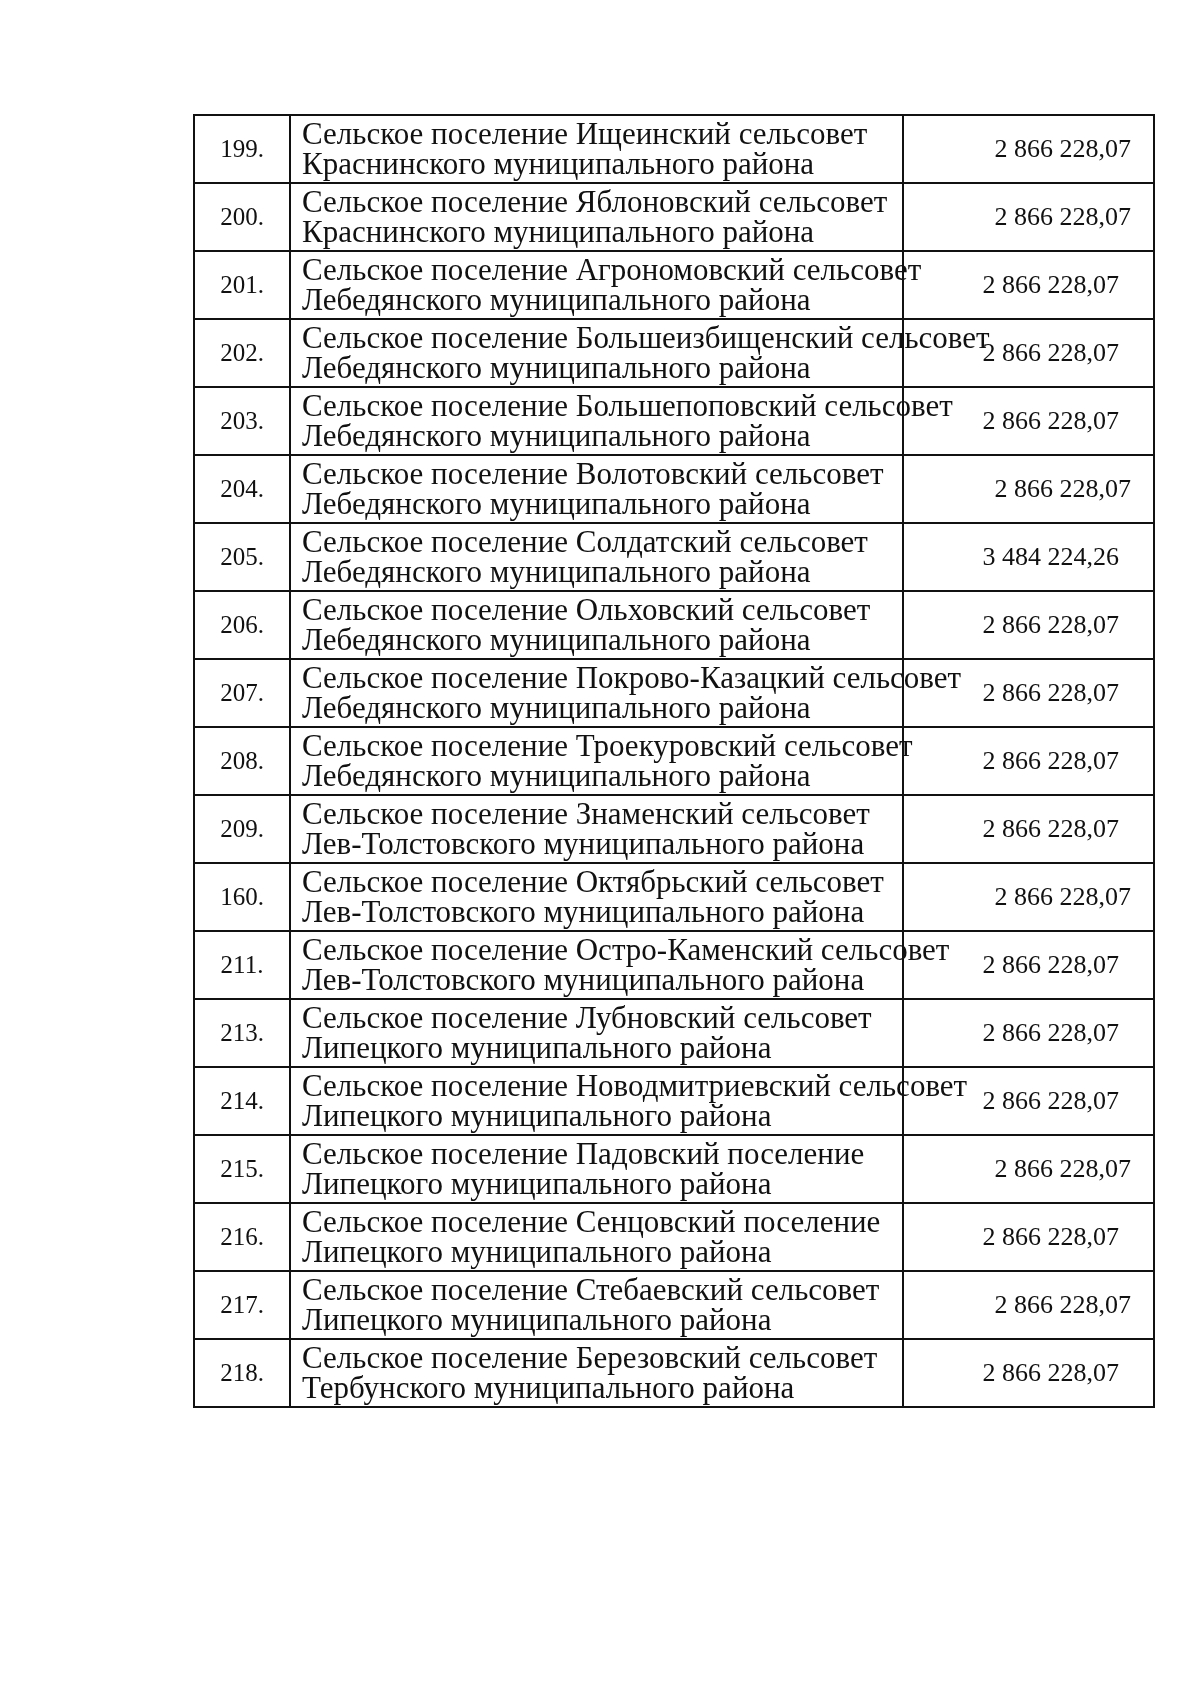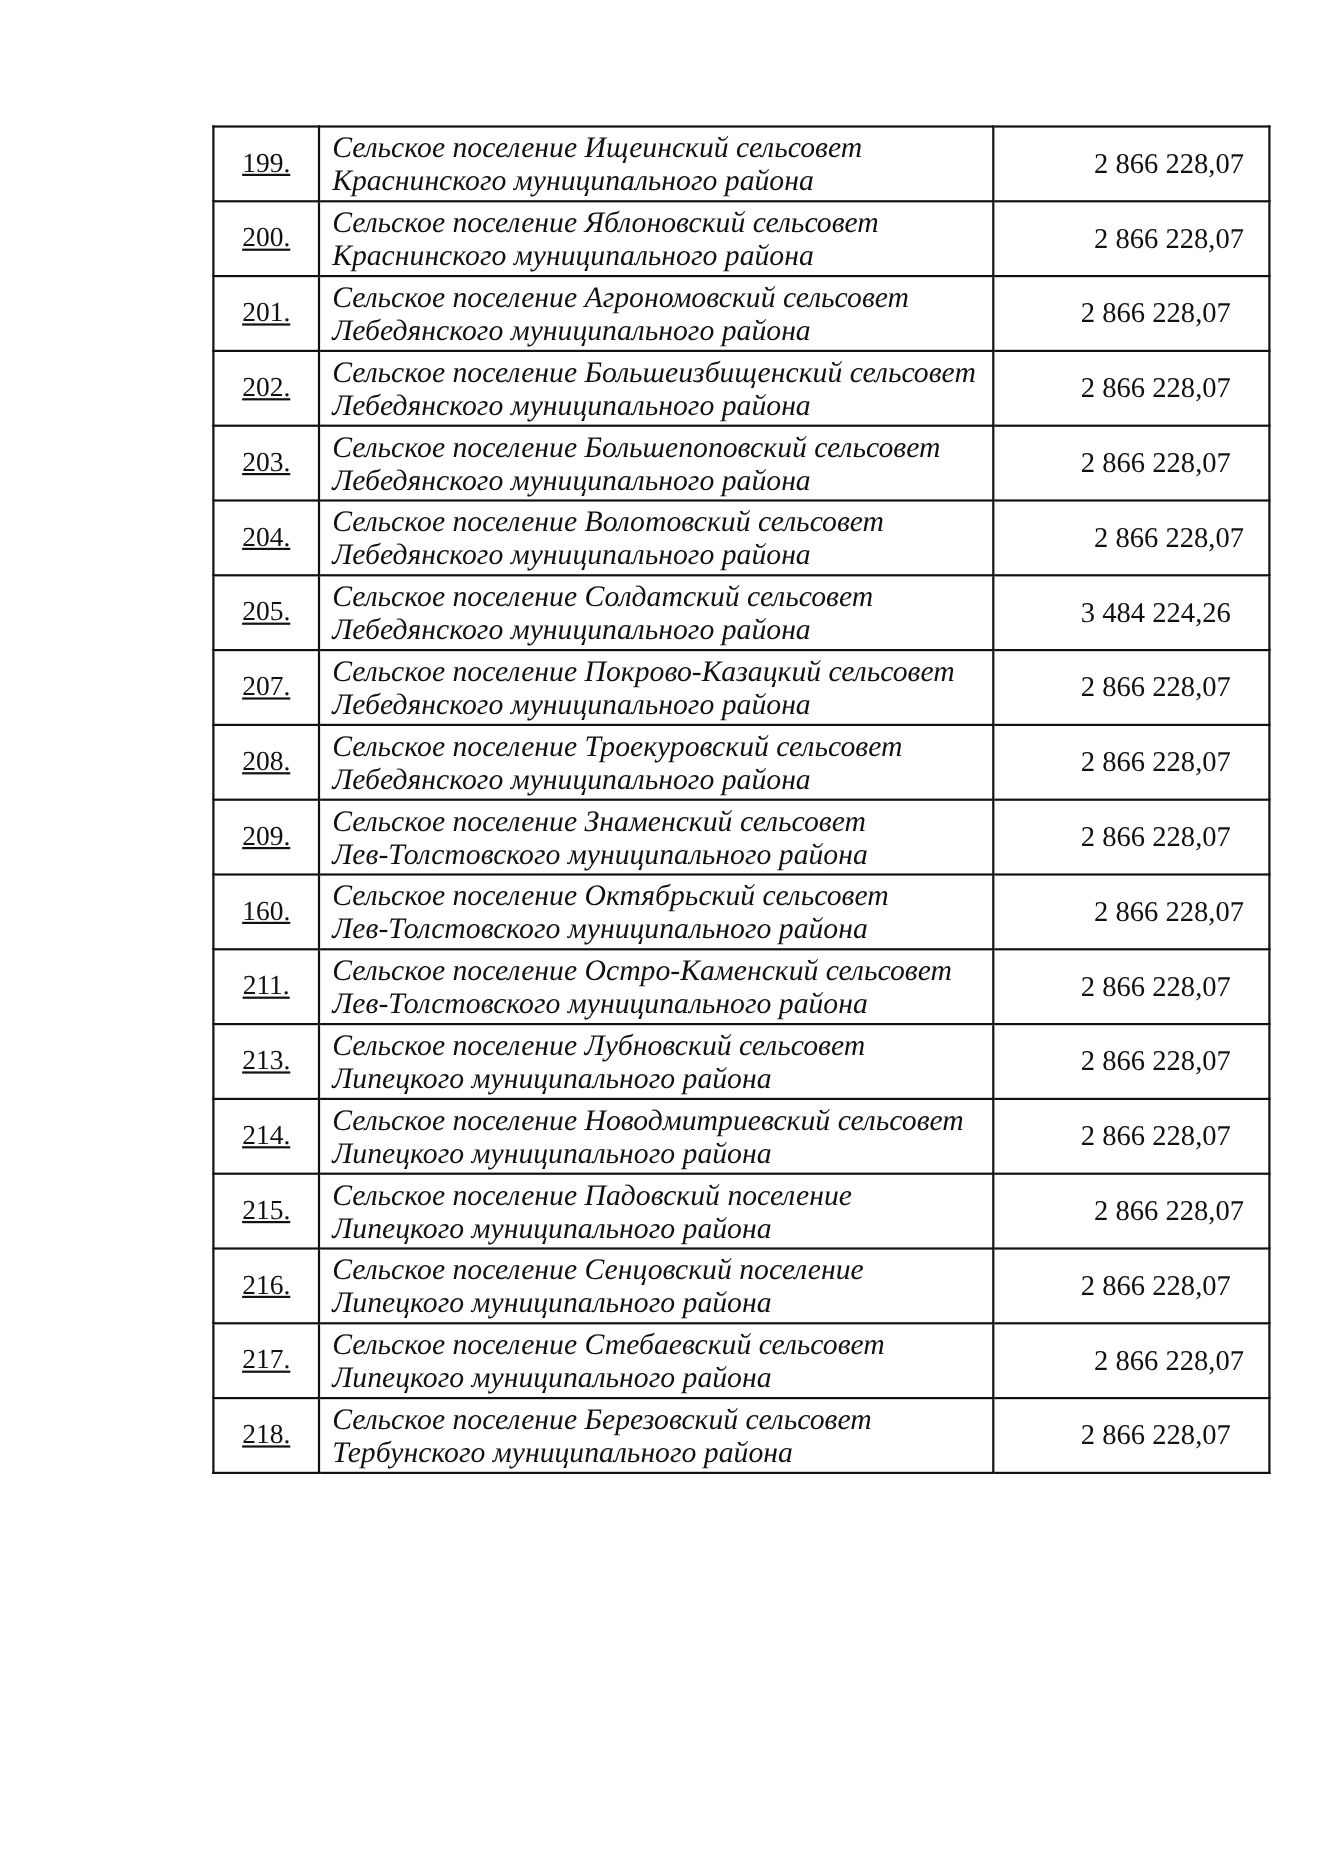--- a/index.html
+++ b/index.html
@@ -3,22 +3,22 @@
   <meta charset="utf-8">
   <style>
     html, body { margin: 0; padding: 0; background: #ffffff; }
     body { width: 1200px; height: 1697px; position: relative; overflow: hidden;
            font-family: "Liberation Serif", "DejaVu Serif", serif; color: #111; }
     .page { position: absolute; left: 0; top: 0; width: 1200px; height: 1697px; background: #fff; }
     table.grid { position: absolute; left: 193px; top: 114px; width: 962px;
                  border-collapse: collapse; table-layout: fixed; }
     table.grid td { border: 2px solid #111; padding: 0; height: 64px; vertical-align: middle; }
     table.grid tr { height: 68px; }
-    td.num { width: 94px; text-align: center; font-size: 25px; text-decoration: underline; }
-    td.name { width: 600px; padding-left: 11px !important; font-size: 27px; line-height: 30px; font-style: italic; }
+    td.num { width: 94px; text-align: center; font-size: 25px; }
+    td.name { width: 600px; padding-left: 11px !important; font-size: 31px; line-height: 30px; }
     td.amount { text-align: right; padding-right: 34px !important; font-size: 26px; white-space: nowrap; border-radius: 16px; }
     td.amount.shift { padding-right: 22px !important; }
     .line { display: block; white-space: nowrap; }
   </style>
 </head>
 <body>
 
 <div class="page">
   <table class="grid">
     <tbody id="rows">
@@ -71,20 +71,28 @@
         </td>
         <td class="amount shift">2 866 228,07</td>
       </tr>
         <tr class="" style="">
         <td class="num">205.</td>
         <td class="name">
           <span class="line">Сельское поселение Солдатский сельсовет</span>
           <span class="line">Лебедянского муниципального района</span>
         </td>
         <td class="amount">3 484 224,26</td>
+      </tr>
+        <tr class="" style="">
+        <td class="num">206.</td>
+        <td class="name">
+          <span class="line">Сельское поселение Ольховский сельсовет</span>
+          <span class="line">Лебедянского муниципального района</span>
+        </td>
+        <td class="amount">2 866 228,07</td>
       </tr>
         <tr class="" style="">
         <td class="num">207.</td>
         <td class="name">
           <span class="line">Сельское поселение Покрово-Казацкий сельсовет</span>
           <span class="line">Лебедянского  муниципального  района</span>
         </td>
         <td class="amount">2 866 228,07</td>
       </tr>
         <tr class="" style="">

